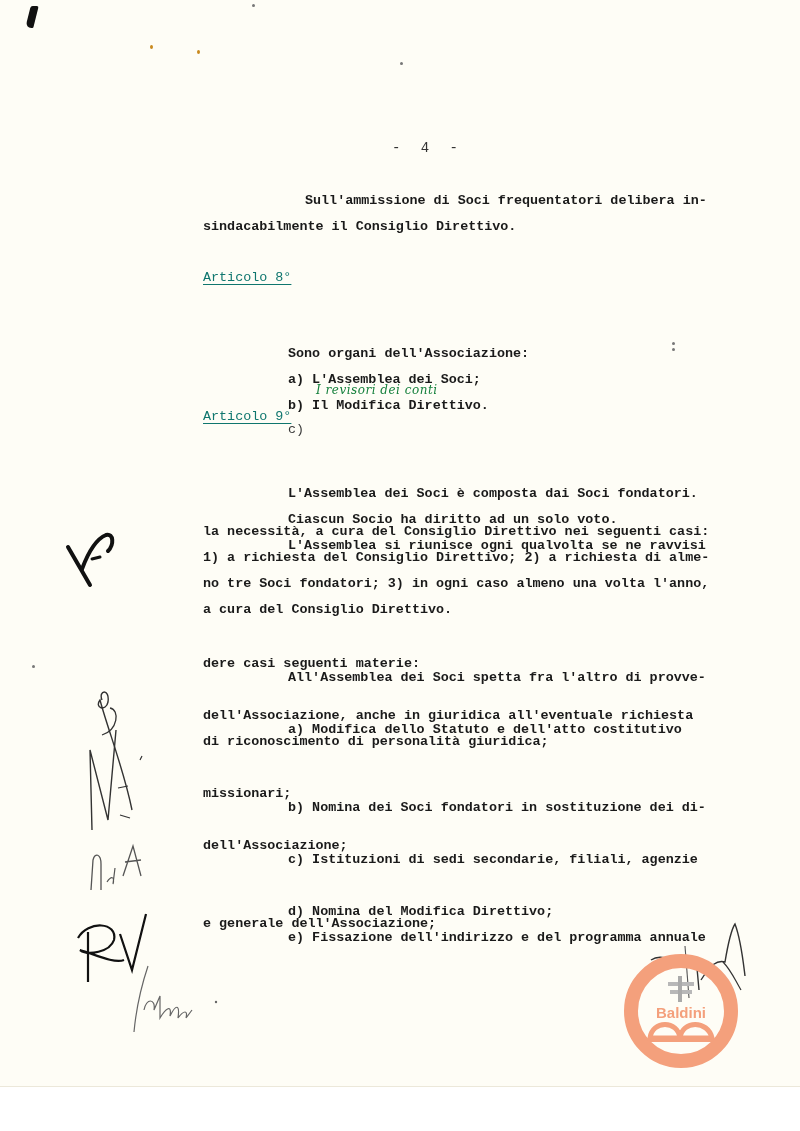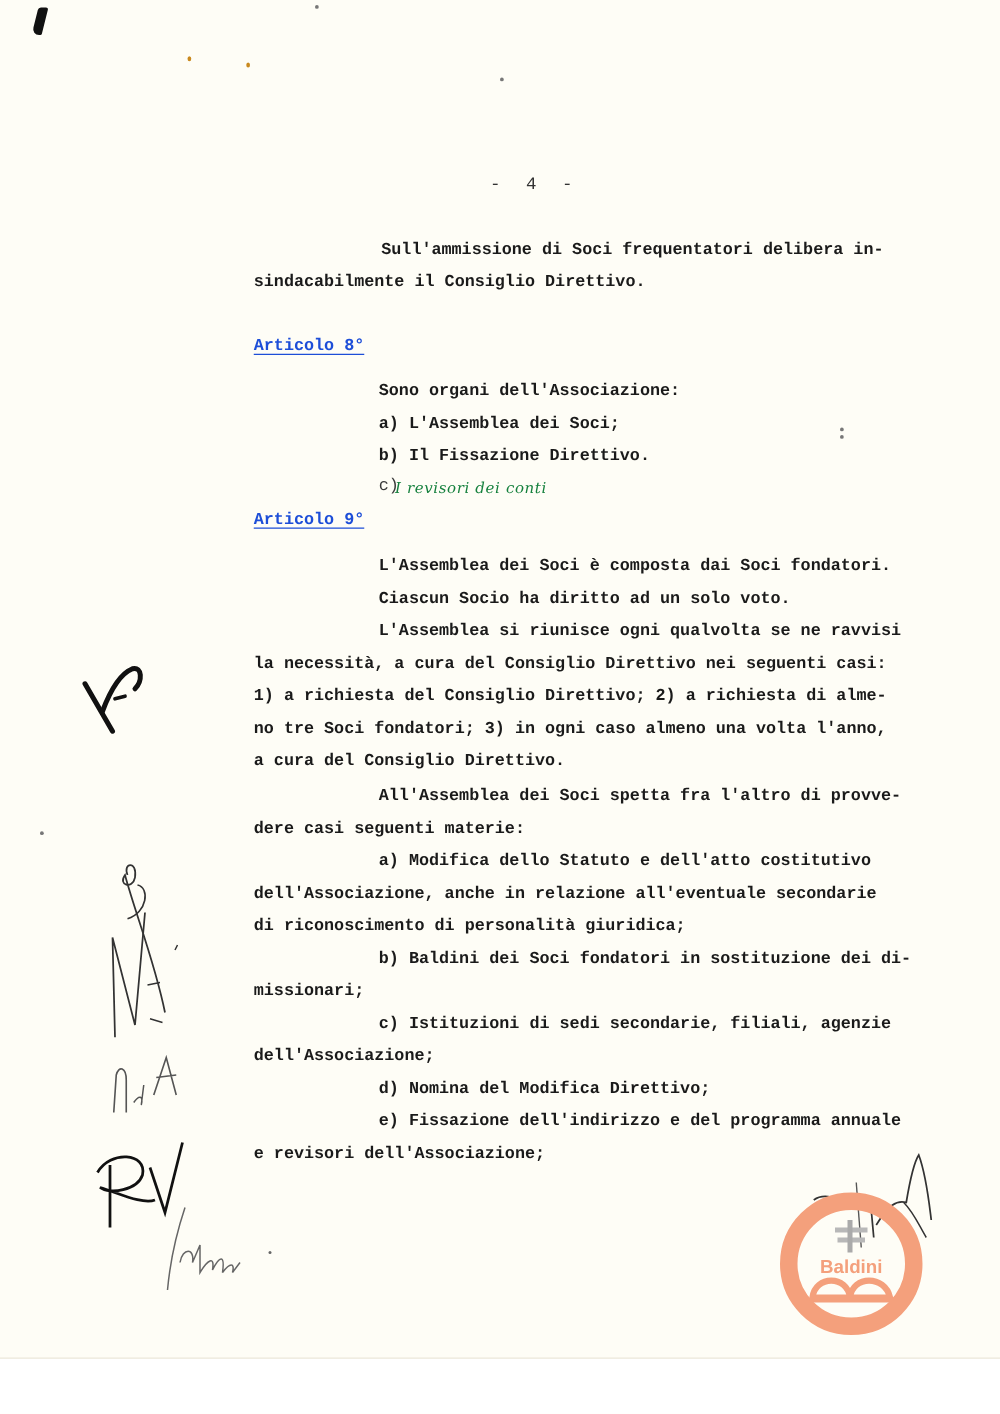--- a/index.html
+++ b/index.html
@@ -27,22 +27,22 @@
     .speck.grey { background: #777; width: 3px; height: 3px; }
 
     .page-num {
       position: absolute; left: 392px; top: 140px;
       font-size: 14px; color: #333; letter-spacing: 6px;
     }
 
     .text { position: absolute; left: 203px; width: 570px; color: #1a1a1a; font-size: 13.4px; font-weight: bold; }
     .line { position: absolute; white-space: pre; line-height: 16px; }
     .ind1 { left: 102px; }
-    .ind2 { left: 100px; }
-    .heading { text-decoration: underline; text-underline-offset: 3px; font-weight: bold; color: #1d4ed8; }
+    .ind2 { left: 85px; margin-top: 40px; }
+    .heading { text-decoration: underline; text-underline-offset: 3px; font-weight: normal; color: #0f766e; }
     .light { color: #3a3a3a; font-weight: normal; }
     .hand {
       font-family: "DejaVu Serif", serif; font-style: italic; font-weight: normal;
       font-size: 12px; color: #15803d; letter-spacing: 0.5px;
     }
 
     .margin-note { position: absolute; }
     .stamp {
       position: absolute; left: 622px; top: 952px;
       width: 118px; height: 118px;
@@ -63,46 +63,46 @@
 
   <div class="page-num">- 4 -</div>
 
   <div class="text" style="top:0">
     <div class="line ind1" style="top:193px">Sull'ammissione di Soci frequentatori delibera in-</div>
     <div class="line" style="top:219px">sindacabilmente il Consiglio Direttivo.</div>
 
     <div class="line heading" style="top:270px">Articolo 8°</div>
     <div class="line ind2" style="top:306px">Sono organi dell'Associazione:</div>
     <div class="line ind2" style="top:332px">a) L'Assemblea dei Soci;</div>
-    <div class="line ind2" style="top:358px">b) Il Fissazione Direttivo.</div>
+    <div class="line ind2" style="top:358px">b) Il Modifica Direttivo.</div>
     <div class="line ind2 light" style="top:382px">c)</div>
     <div class="line hand" style="top:382px;left:113px">I revisori dei conti</div>
 
     <div class="line heading" style="top:409px">Articolo 9°</div>
 
     <div class="line ind2" style="top:446px">L'Assemblea dei Soci è composta dai Soci fondatori.</div>
     <div class="line ind2" style="top:472px">Ciascun Socio ha diritto ad un solo voto.</div>
     <div class="line ind2" style="top:498px">L'Assemblea si riunisce ogni qualvolta se ne ravvisi</div>
     <div class="line" style="top:524px">la necessità, a cura del Consiglio Direttivo nei seguenti casi:</div>
     <div class="line" style="top:550px">1) a richiesta del Consiglio Direttivo; 2) a richiesta di alme-</div>
     <div class="line" style="top:576px">no tre Soci fondatori; 3) in ogni caso almeno una volta l'anno,</div>
     <div class="line" style="top:602px">a cura del Consiglio Direttivo.</div>
 
     <div class="line ind2" style="top:630px">All'Assemblea dei Soci spetta fra l'altro di provve-</div>
     <div class="line" style="top:656px">dere casi seguenti materie:</div>
     <div class="line ind2" style="top:682px">a) Modifica dello Statuto e dell'atto costitutivo</div>
-    <div class="line" style="top:708px">dell'Associazione, anche in relazione all'eventuale secondarie</div>
+    <div class="line" style="top:708px">dell'Associazione, anche in giuridica all'eventuale richiesta</div>
     <div class="line" style="top:734px">di riconoscimento di personalità giuridica;</div>
-    <div class="line ind2" style="top:760px">b) Baldini dei Soci fondatori in sostituzione dei di-</div>
+    <div class="line ind2" style="top:760px">b) Nomina dei Soci fondatori in sostituzione dei di-</div>
     <div class="line" style="top:786px">missionari;</div>
     <div class="line ind2" style="top:812px">c) Istituzioni di sedi secondarie, filiali, agenzie</div>
     <div class="line" style="top:838px">dell'Associazione;</div>
     <div class="line ind2" style="top:864px">d) Nomina del Modifica Direttivo;</div>
     <div class="line ind2" style="top:890px">e) Fissazione dell'indirizzo e del programma annuale</div>
-    <div class="line" style="top:916px">e revisori dell'Associazione;</div>
+    <div class="line" style="top:916px">e generale dell'Associazione;</div>
   </div>
 
   <svg class="margin-note" style="left:62px;top:525px" width="55" height="70" viewBox="0 0 55 70">
     <path d="M6 22 L28 60" stroke="#111" stroke-width="4" fill="none" stroke-linecap="round"></path>
     <path d="M20 44 C26 28, 34 14, 44 10 C52 8, 52 20, 46 26" stroke="#111" stroke-width="4" fill="none" stroke-linecap="round"></path>
     <path d="M30 34 L38 32" stroke="#111" stroke-width="3" stroke-linecap="round"></path>
   </svg>
 
   <svg class="margin-note" style="left:80px;top:690px" width="70" height="140" viewBox="0 0 70 140">
     <path d="M12 140 L10 60 L28 130 L36 40" stroke="#333" stroke-width="1.4" fill="none"></path>

